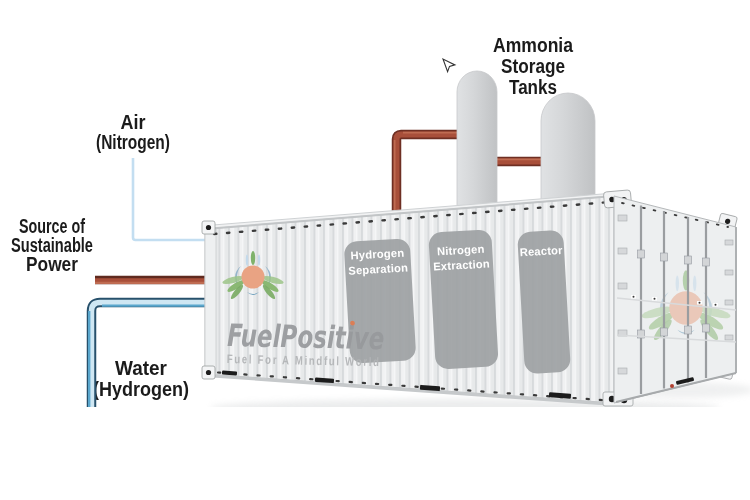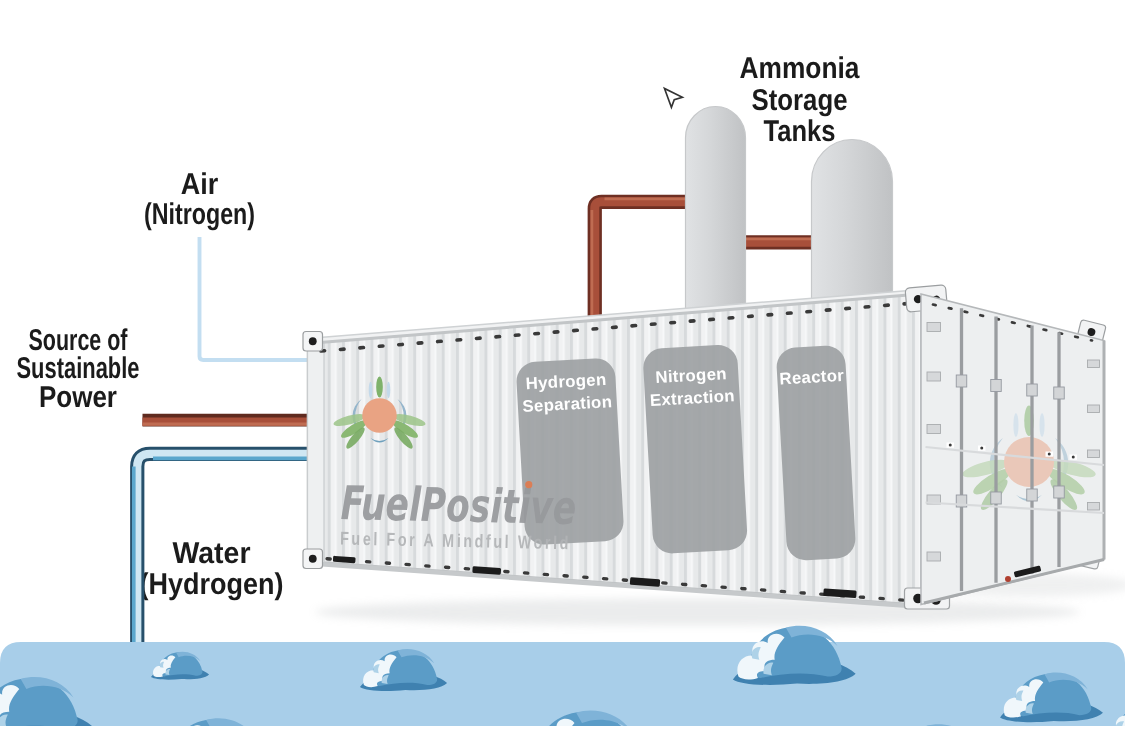--- a/index.html
+++ b/index.html
@@ -1,16 +1,16 @@
 <!DOCTYPE html>
 <html><head>
 <meta charset="utf-8">
 <style>
   html,body{margin:0;padding:0;background:#ffffff;}
-  .stage{position:relative;width:750px;height:484px;overflow:hidden;background:#ffffff;
+  .stage{position:relative;width:750px;height:407px;overflow:hidden;background:#ffffff;
          font-family:"Liberation Sans",sans-serif;}
   svg{position:absolute;left:0;top:0;}
   text{font-family:"Liberation Sans",sans-serif;}
   .lbl{font-weight:bold;fill:#1b1b1b;}
   .panel-txt{font-weight:bold;fill:#ffffff;font-size:11.2px;letter-spacing:.2px;}
   .brand{font-family:"DejaVu Sans",sans-serif;font-style:italic;font-weight:bold;}
 </style>
 </head>
 <body>
 

